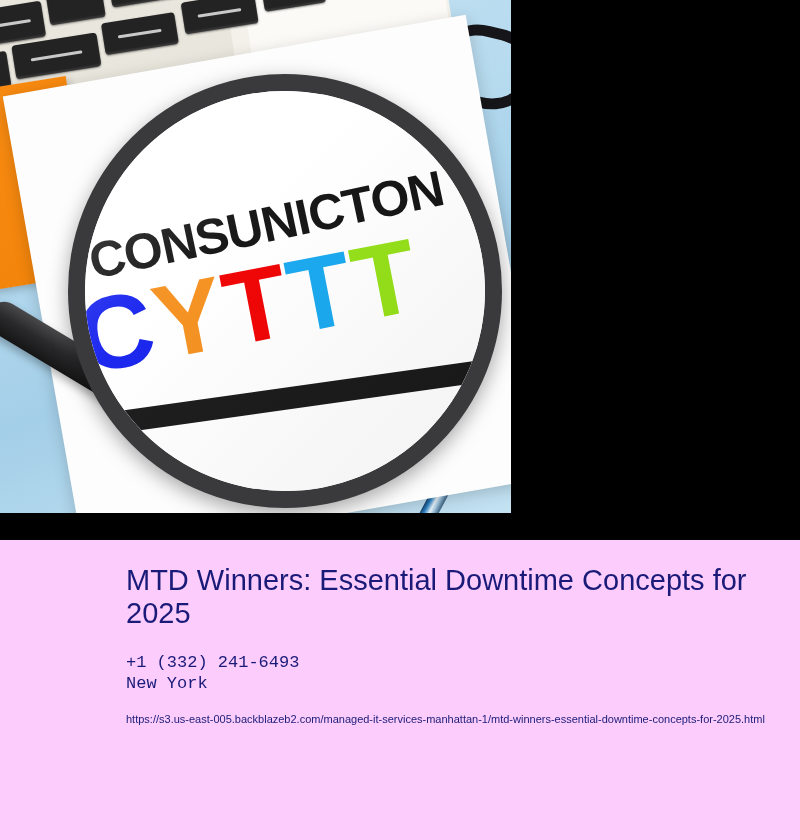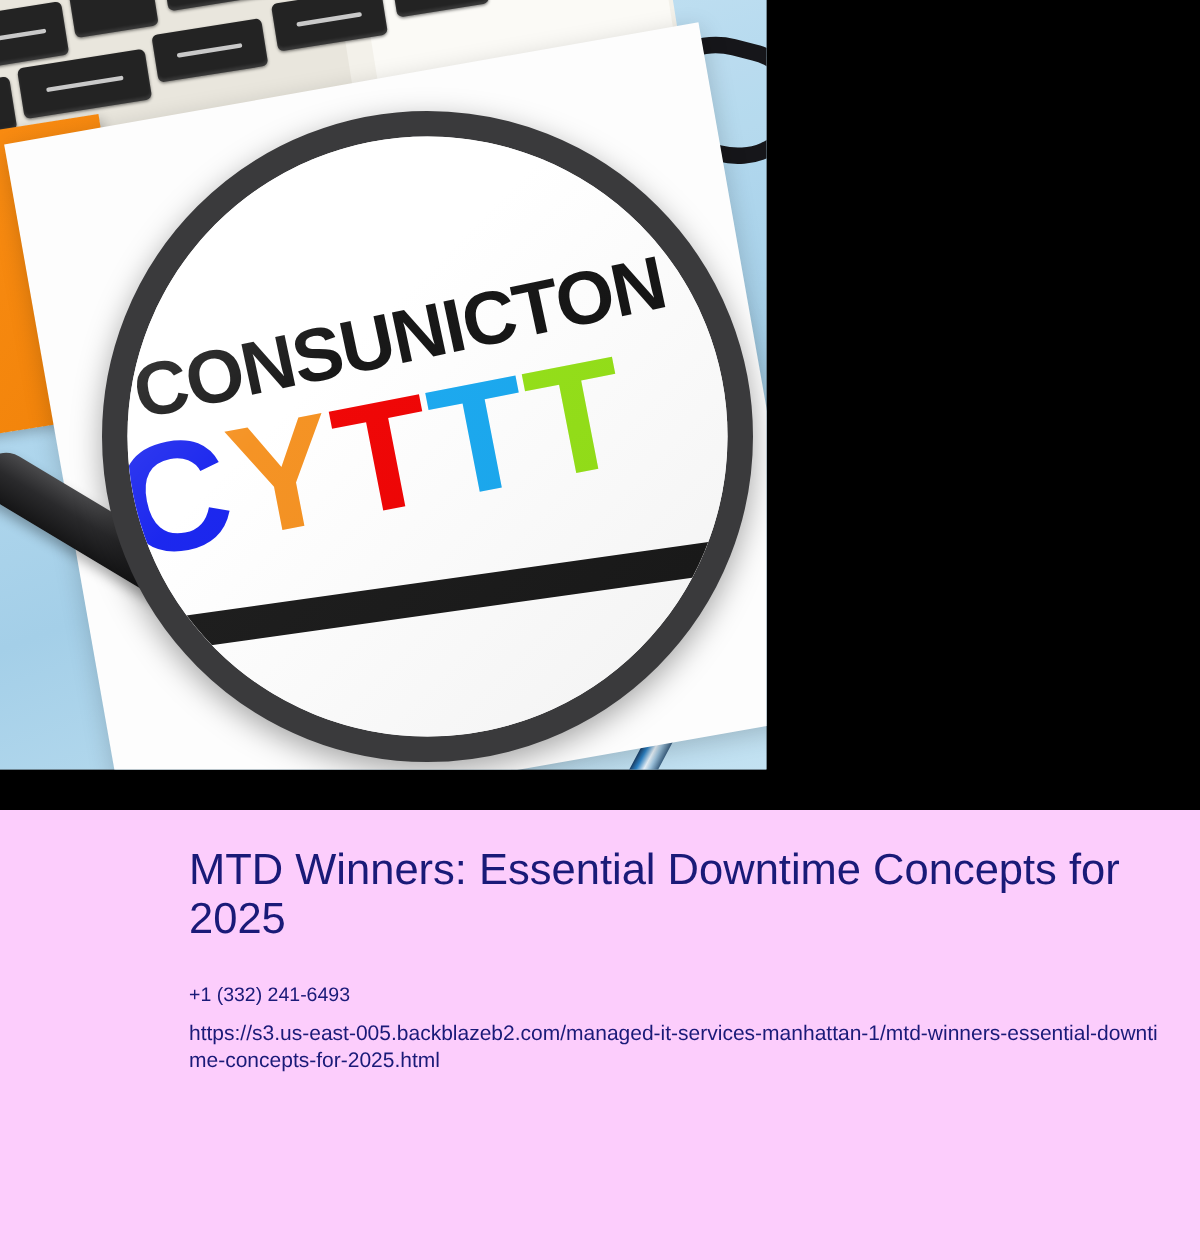--- a/index.html
+++ b/index.html
@@ -275,31 +275,31 @@
     font-family: "Liberation Sans", sans-serif;
     font-size: 17px;
     color: #1a1a78;
     margin: 11px 0 0 0;
     font-weight: normal;
   }
   .contact {
     margin-top: 22px;
   }
   .contact-line {
-    font-family: Liberation Sans, sans-serif;
-    font-size: 13px;
+    font-family: Liberation Mono, monospace;
+    font-size: 17px;
     line-height: 21px;
     color: #1a1a78;
   }
   .card-url {
     font-family: "Liberation Sans", sans-serif;
-    font-size: 14px;
+    font-size: 11px;
     line-height: 18px;
     color: #1a1a78;
-    margin-top: 6px;
+    margin-top: 16px;
     word-break: break-all;
   }
 </style>
 </head>
 <body>
 
 <div class="page">
 
   <div class="photo-block">
     <div class="photo">
@@ -362,18 +362,19 @@
 
     </div>
   </div>
 
   <div class="card">
     <h1 class="card-title">MTD Winners: Essential Downtime Concepts for 2025</h1>
 
 
     <div class="contact">
       <div class="contact-line">+1 (332) 241-6493</div>
+      <div class="contact-line">New York</div>
     </div>
 
     <div class="card-url">https://s3.us-east-005.backblazeb2.com/managed-it-services-manhattan-1/mtd-winners-essential-downtime-concepts-for-2025.html</div>
   </div>
 
 </div>
 
 </body></html>

